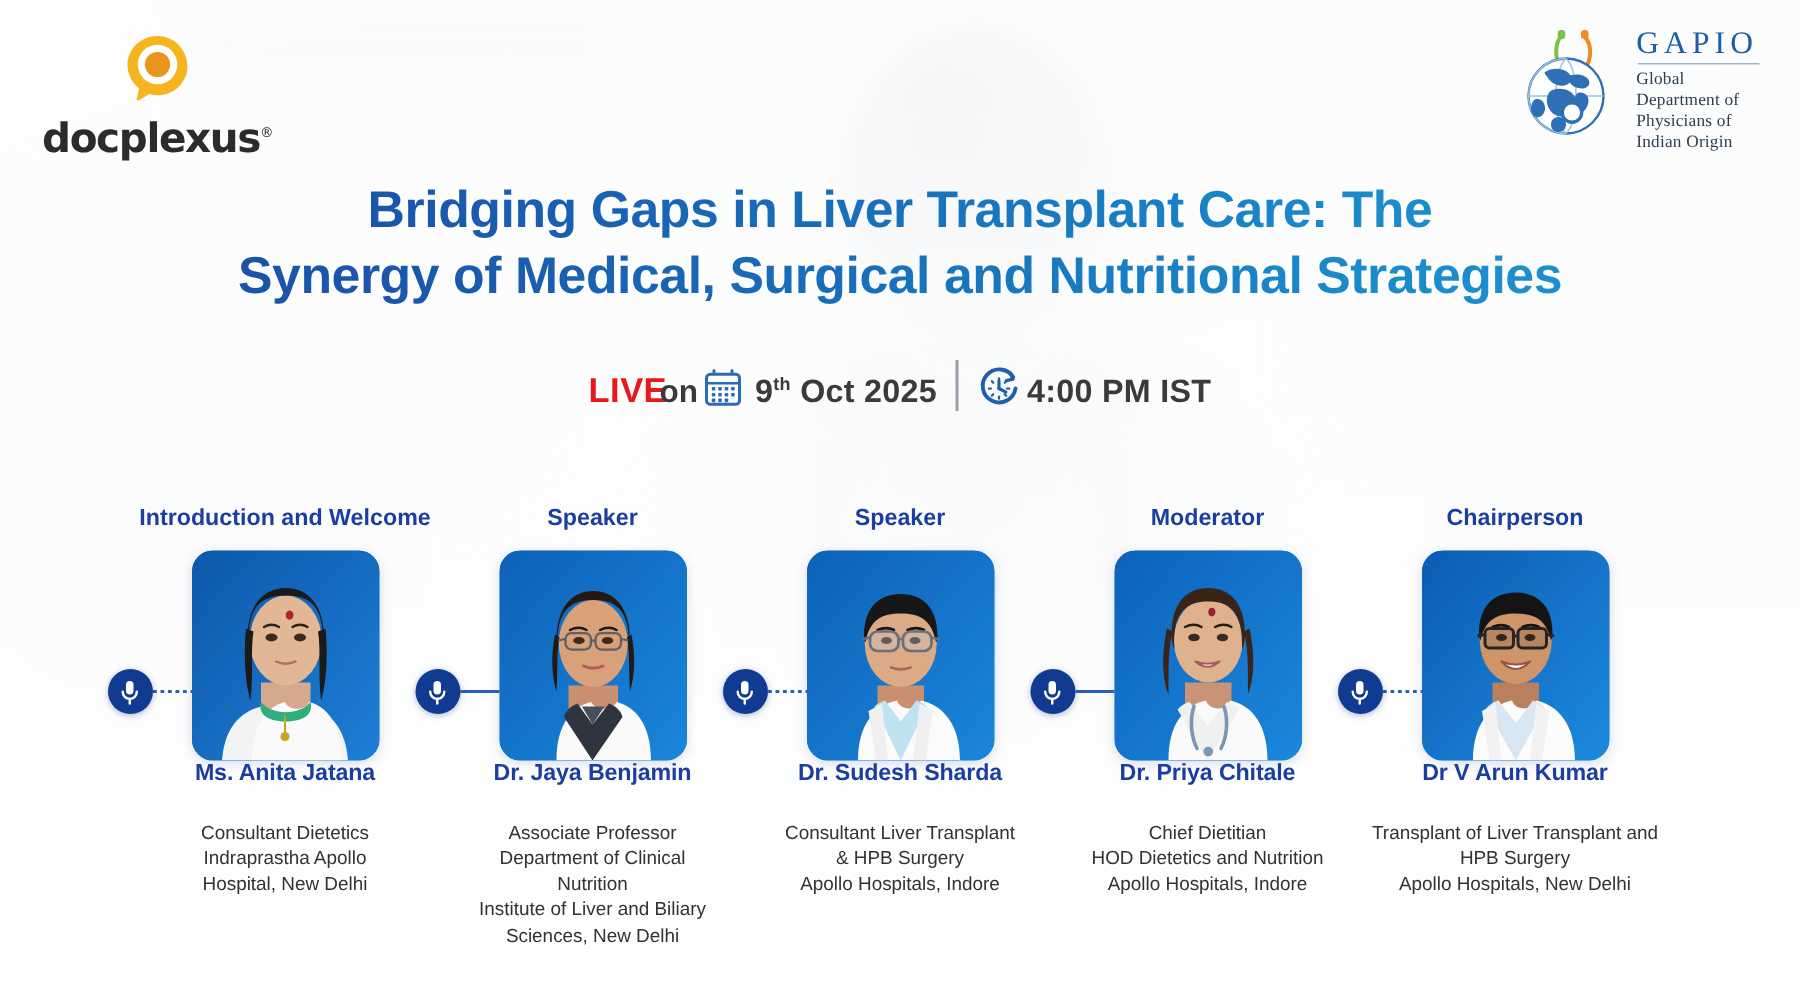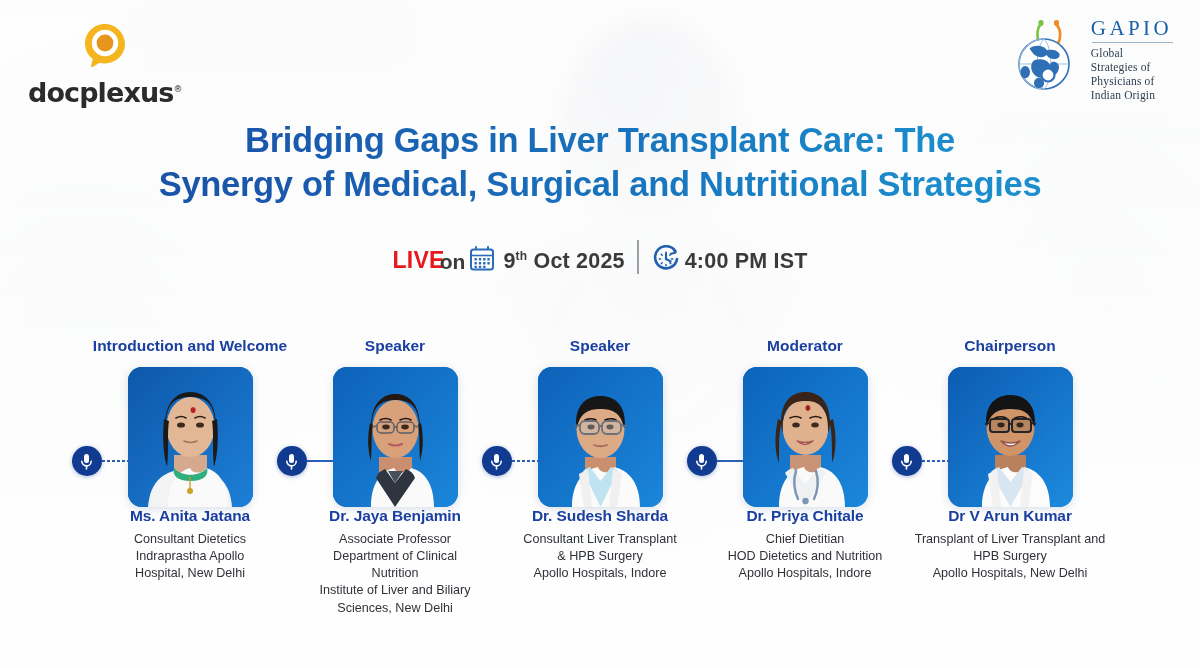--- a/index.html
+++ b/index.html
@@ -287,21 +287,21 @@
     width: 26px;
   }
 
   .speaker-name {
     font-size: 15.5px;
     font-weight: 700;
     color: #1a3fa0;
     letter-spacing: -0.1px;
   }
   .speaker-affil {
-    margin-top: 6px;
+    margin-top: 22px;
     font-size: 12.6px;
     line-height: 1.36;
     color: #2f3237;
   }
   .speaker-affil div { white-space: nowrap; }
 </style>
 </head>
 <body>
 
 <div id="bg-layer">
@@ -349,21 +349,21 @@
         <path d="M41 52c3-1 7 1 7 5 0 5-4 9-7 9-3 0-4-4-3-8 1-3 1-5 3-6z" fill="#2f6fb5"></path>
         <path d="M14 56c3 0 5 3 5 6 0 4-3 7-6 6-3-1-4-5-3-8 1-3 2-4 4-4z" fill="#2f6fb5"></path>
         <path d="M28 68c3 0 5 2 5 5s-2 5-5 5-5-2-5-5 2-5 5-5z" fill="#2f6fb5"></path>
 
         <circle cx="37" cy="65" r="6.5" fill="#ffffff" stroke="#2f6fb5" stroke-width="2.2"></circle>
       </svg>
       <div id="gapio-text-block">
         <div id="gapio-acronym">GAPIO</div>
         <div id="gapio-rule"></div>
         <div class="gapio-line">Global</div>
-        <div class="gapio-line">Strategies of</div>
+        <div class="gapio-line">Department of</div>
         <div class="gapio-line">Physicians of</div>
         <div class="gapio-line">Indian Origin</div>
       </div>
     </div>
   </div>
 
   <div id="title-block">
     <div class="title-line">Bridging Gaps in Liver Transplant Care: The</div>
     <div class="title-line">Synergy of Medical, Surgical and Nutritional Strategies</div>
   </div>

